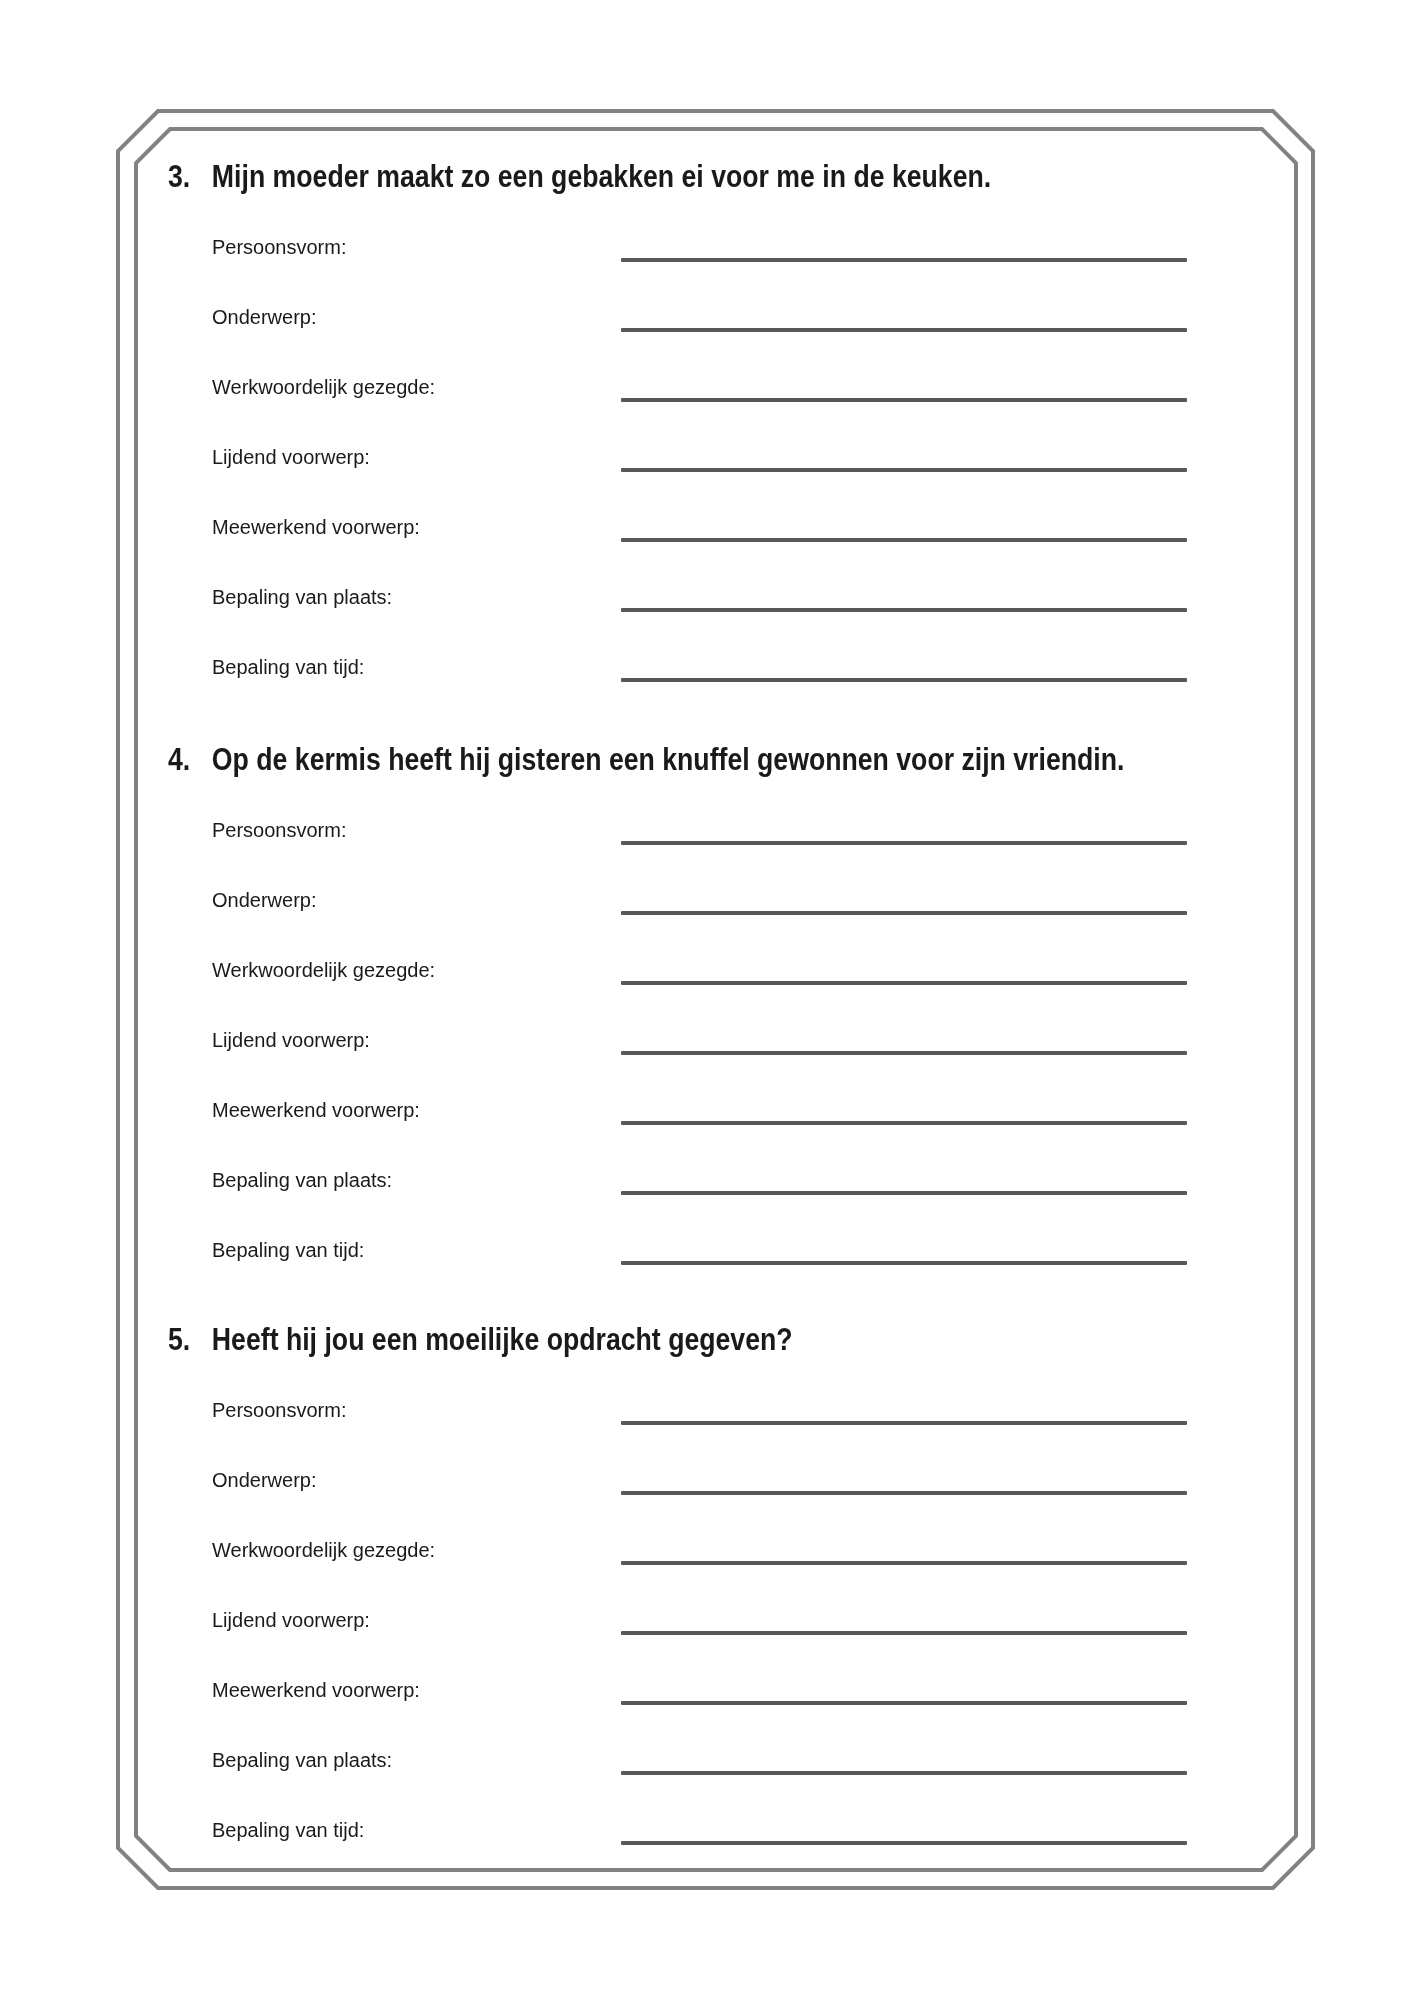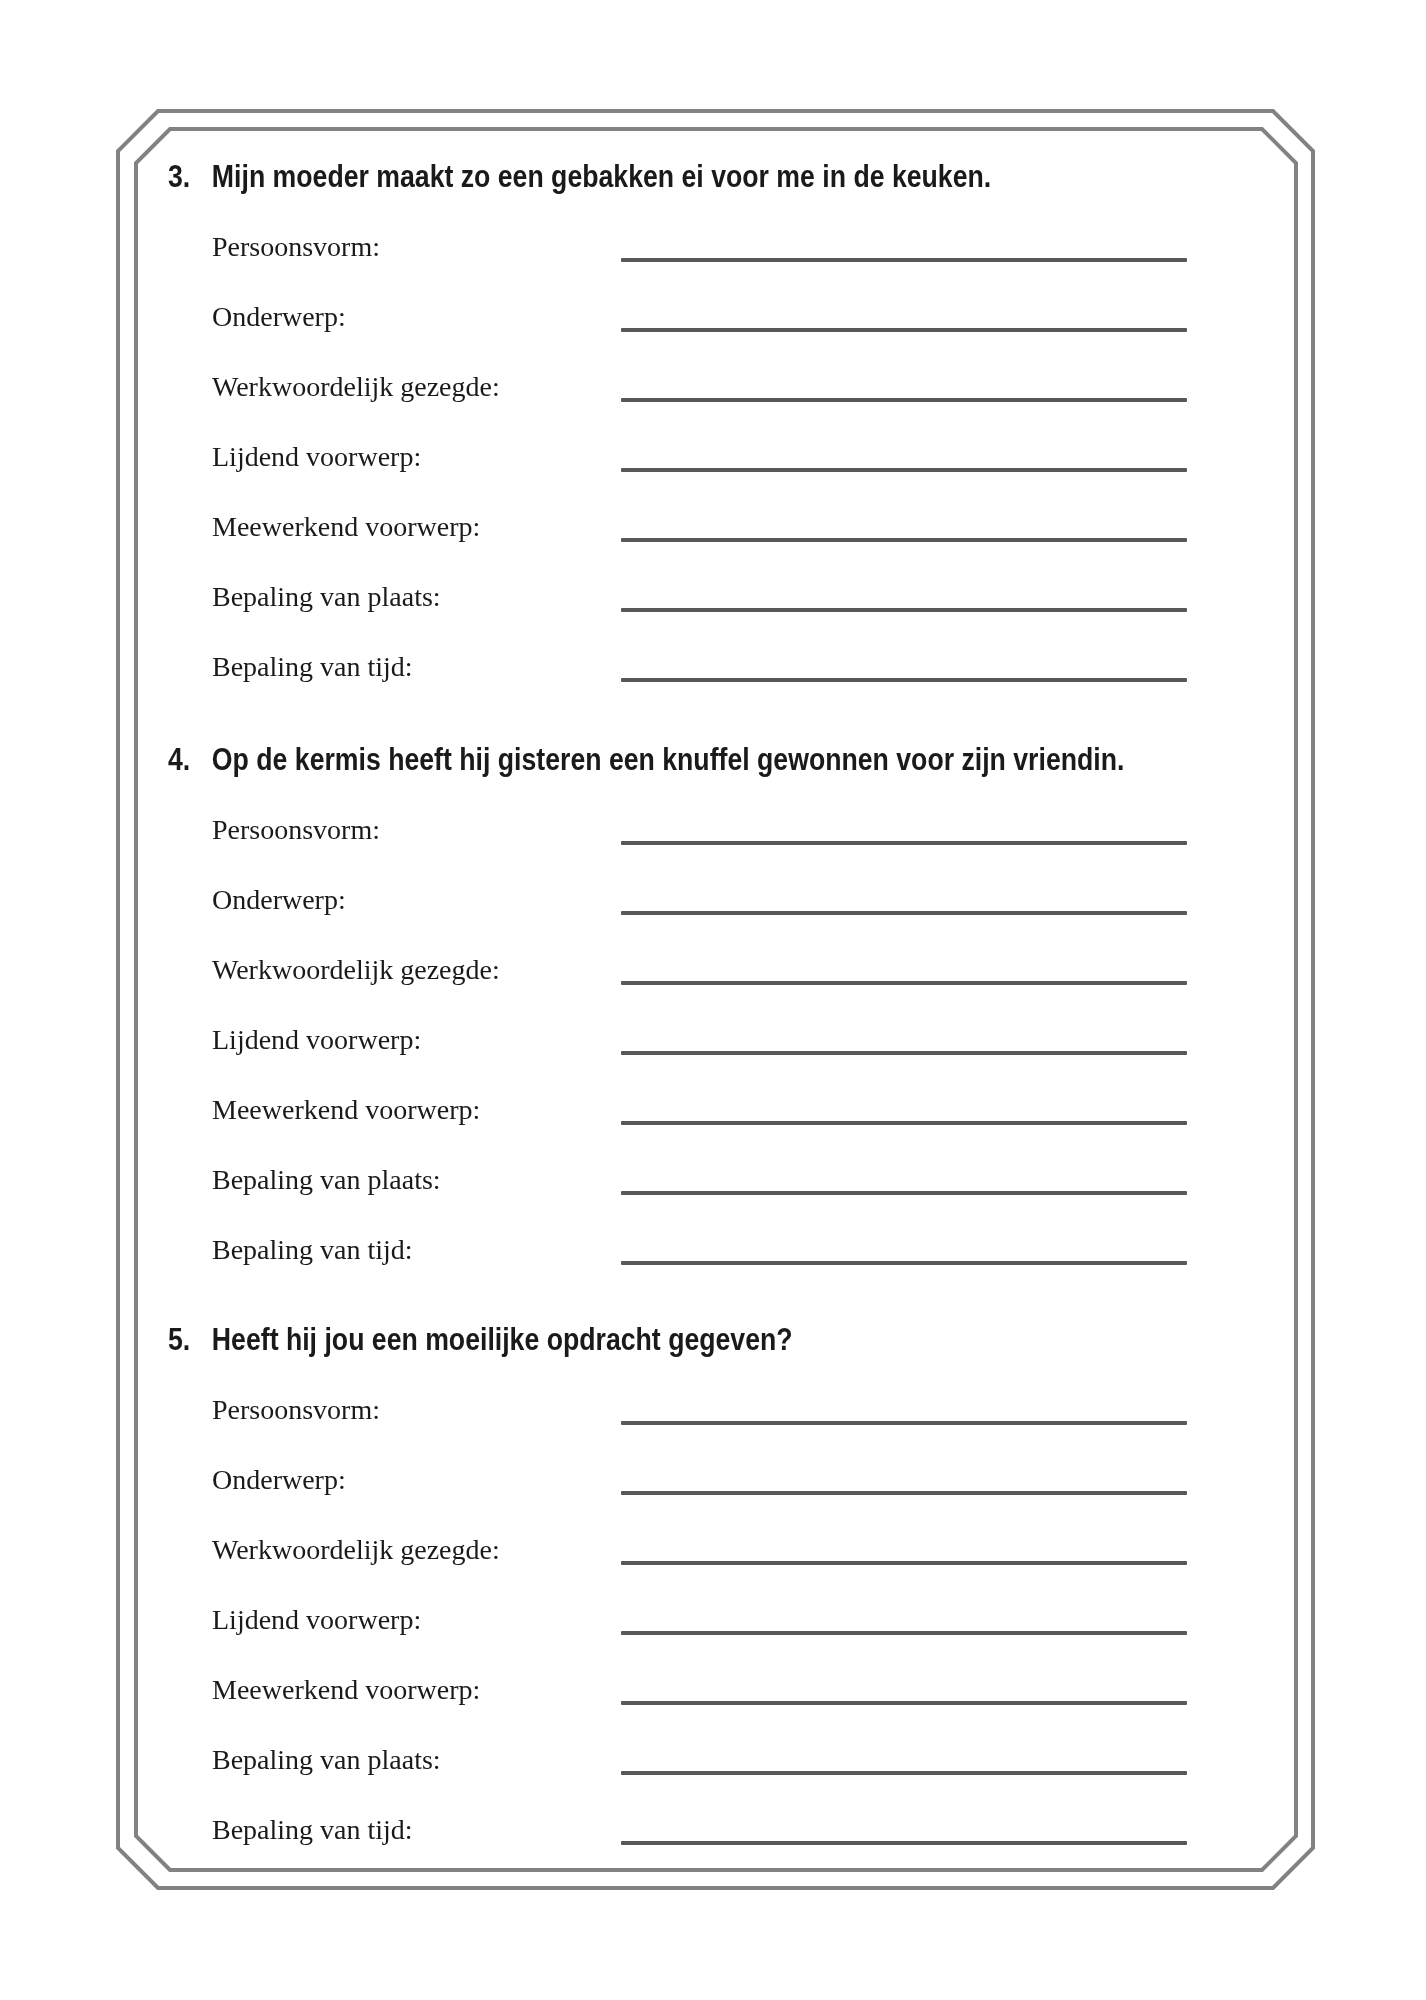--- a/index.html
+++ b/index.html
@@ -51,22 +51,21 @@
   }
   .row {
     margin-left: 44px;
     height: 70px;
     display: flex;
     align-items: center;
   }
   .label {
     flex: none;
     width: 409px;
-    font-size: 28px;
-    font-family: Liberation Serif, serif;
+    font-size: 20px;
   }
   .blank {
     flex: none;
     width: 566px;
     height: 4px;
     border-radius: 1px;
     background: var(--line, #58585a);
     transform: translateY(13px);
   }
 </style>

